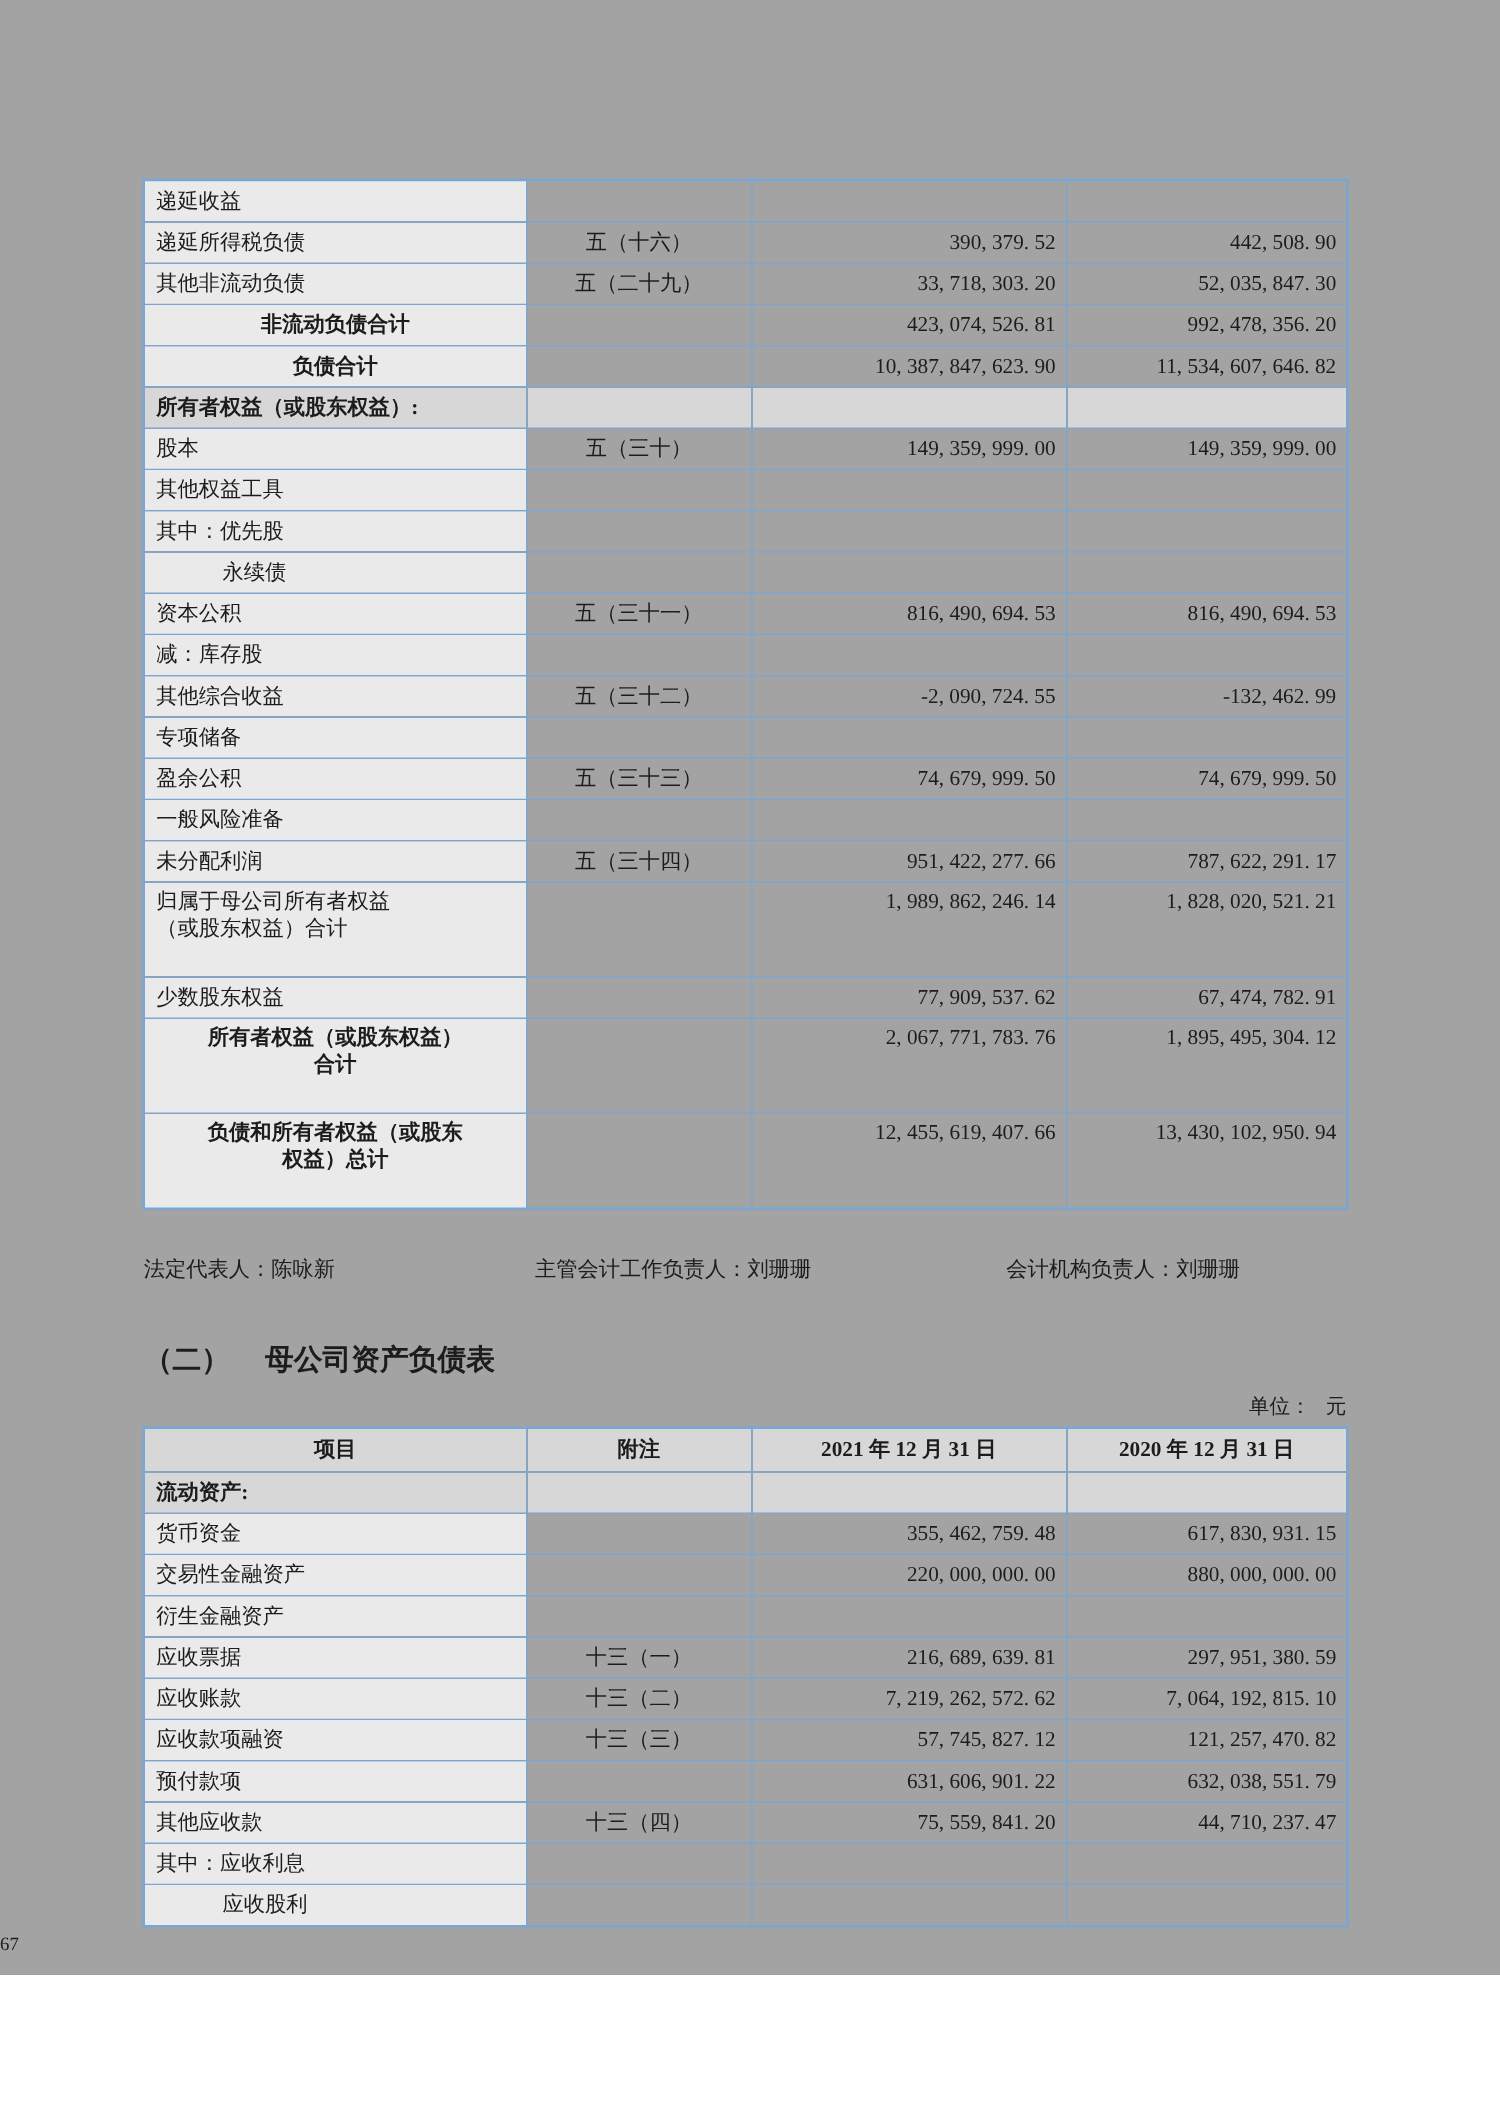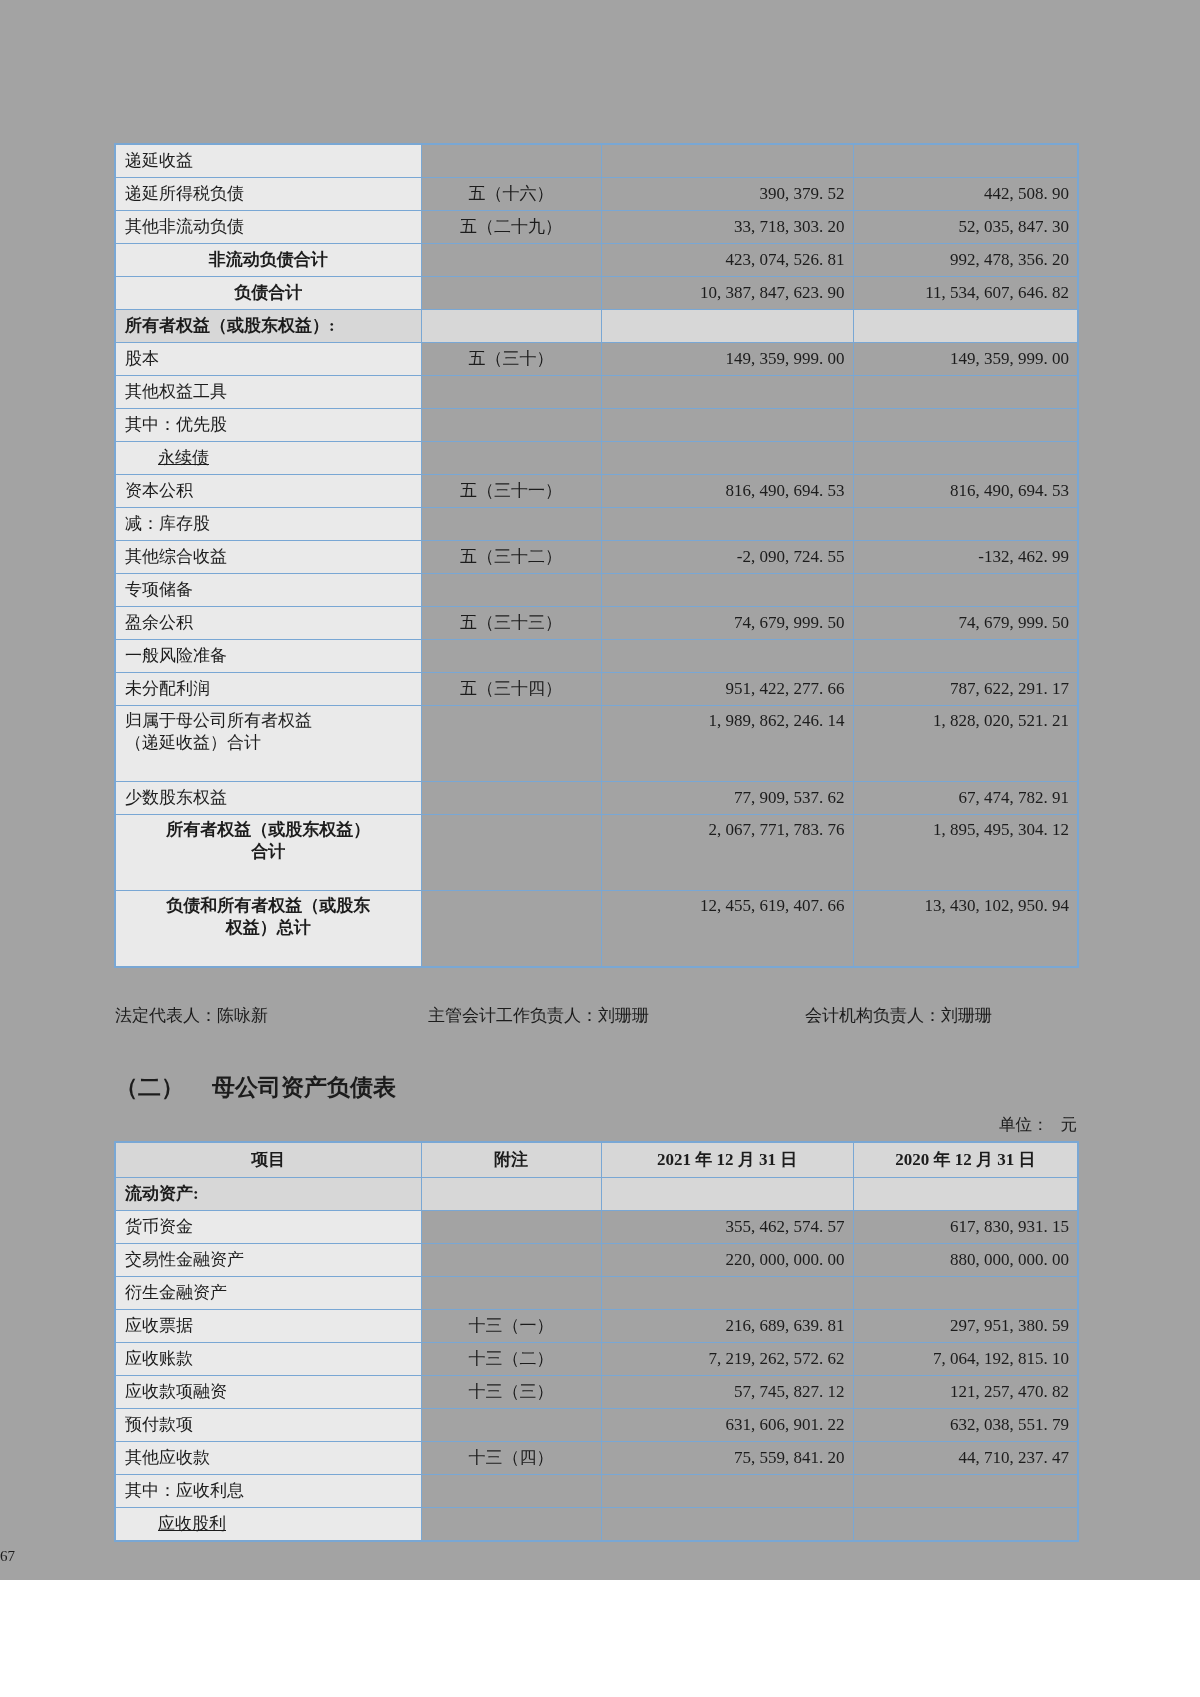--- a/index.html
+++ b/index.html
@@ -18,21 +18,21 @@
     border:1px solid #79a7d4;font-size:17px;font-weight:normal;
     height:30px;padding:1px 9px;line-height:1.3;overflow:hidden;white-space:nowrap;
   }
   .fin th{background:#d7d7d7;font-weight:bold;height:32px;}
   td.label{background:#eaeaea;text-align:left;}
   td.note{text-align:center;}
   td.val{text-align:right;padding-right:8px;}
   tr.subtotal td.label,tr.grand td.label{font-weight:bold;text-align:center;}
   tr.section td{background:#d7d7d7;font-weight:bold;}
   tr.tall-left td,tr.grand td{vertical-align:top;height:70px;padding-top:4px;}
-  td.indent{padding-left:42px;text-decoration:underline;}
+  td.indent{padding-left:62px;}
   .sig-line{position:absolute;top:956px;left:0;width:1200px;height:24px;font-size:17px;}
   .sig-line span{position:absolute;top:0;margin-top:48px;}
   #sig1{left:115px;} #sig2{left:428px;} #sig3{left:805px;}
   .sec-title{position:absolute;top:1072px;left:115px;font-size:23px;font-weight:bold;}
   .sec-title .idx{margin-right:28px;}
   .unit-line{position:absolute;top:1114px;left:114px;width:963px;text-align:right;font-size:16.5px;font-family:Liberation Mono, monospace;}
   .unit-line .u-val{margin-left:12px;}
   .page-num{position:absolute;top:1548px;left:0;width:1200px;text-align:left;font-size:15px;}
 </style>
 </head>
@@ -146,21 +146,21 @@
         </tr>
         <tr>
           <td class="label">未分配利润</td>
           <td class="note">五（三十四）</td>
           <td class="val">951, 422, 277. 66</td>
           <td class="val">787, 622, 291. 17</td>
         </tr>
         <tr class="tall-left">
           <td class="label">
             <div>归属于母公司所有者权益</div>
-            <div>（递延收益）合计</div>
+            <div>（或股东权益）合计</div>
           </td>
           <td class="note"></td>
           <td class="val">1, 989, 862, 246. 14</td>
           <td class="val">1, 828, 020, 521. 21</td>
         </tr>
         <tr>
           <td class="label">少数股东权益</td>
           <td class="note"></td>
           <td class="val">77, 909, 537. 62</td>
           <td class="val">67, 474, 782. 91</td>
@@ -218,21 +218,21 @@
     <tbody>
         <tr class="section">
           <td class="label">流动资产:</td>
           <td class="note"></td>
           <td class="val"></td>
           <td class="val"></td>
         </tr>
         <tr>
           <td class="label">货币资金</td>
           <td class="note"></td>
-          <td class="val">355, 462, 574. 57</td>
+          <td class="val">355, 462, 759. 48</td>
           <td class="val">617, 830, 931. 15</td>
         </tr>
         <tr>
           <td class="label">交易性金融资产</td>
           <td class="note"></td>
           <td class="val">220, 000, 000. 00</td>
           <td class="val">880, 000, 000. 00</td>
         </tr>
         <tr>
           <td class="label">衍生金融资产</td>

